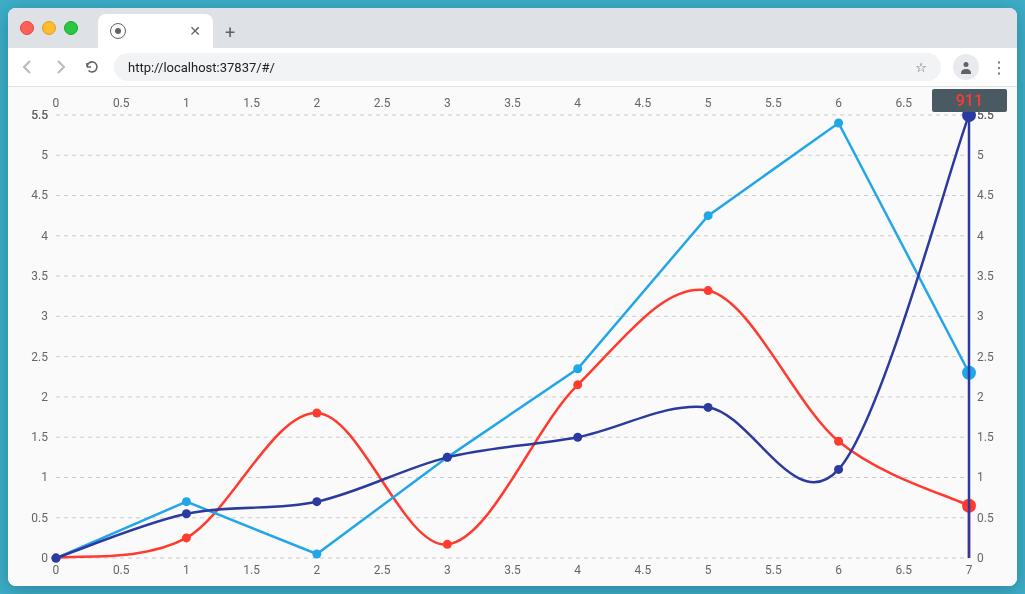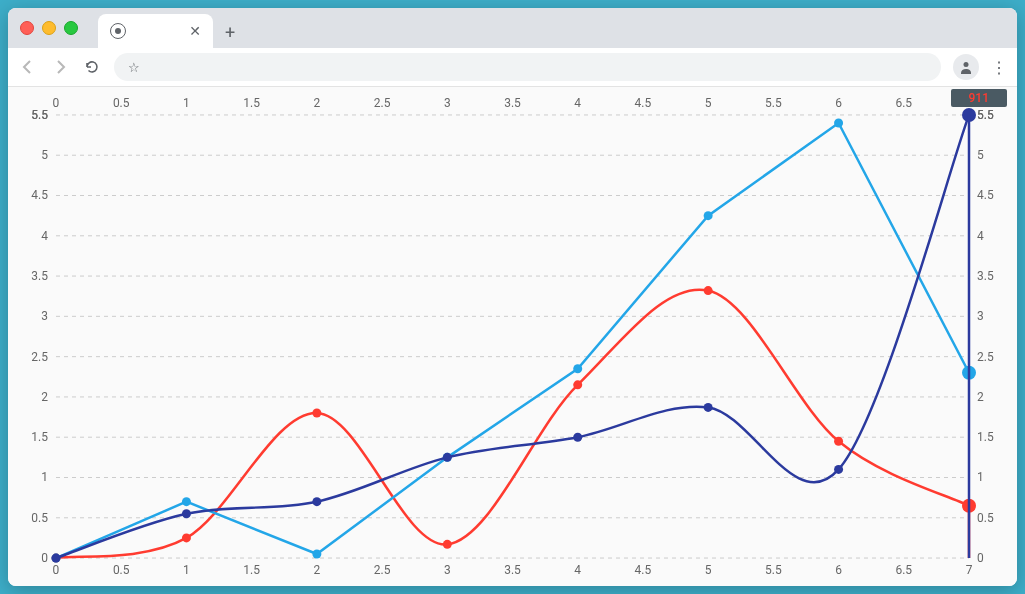--- a/index.html
+++ b/index.html
@@ -20,21 +20,21 @@
   .newtab{margin-left:12px;margin-bottom:6px;color:#5f6368;font-size:18px;line-height:1;}
   .toolbar{height:38px;background:#fff;border-bottom:1px solid #e3e3e3;display:flex;align-items:center;gap:12px;padding:0 10px;}
   .navbtn{color:#5f6368;width:20px;display:flex;align-items:center;justify-content:center;}
   .navbtn.dis{color:#b8b8b8;}
   .omnibox{flex:1;height:28px;background:#f1f3f4;border-radius:14px;display:flex;align-items:center;padding:0 14px;color:#202124;}
   .omnibox .url{flex:1;}
   .omnibox .star{color:#5f6368;}
   .avatar{width:26px;height:26px;border-radius:50%;background:#e8eaed;display:flex;align-items:center;justify-content:center;color:#5f6368;}
   .kebab{color:#5f6368;font-size:16px;}
   .content{flex:1;background:#fafafa;position:relative;}
-  .tooltip{position:absolute;background:#4a5a63;color:#ff3b30;font-weight:500;padding:2px 18px;border-radius:2px;font-size:12px;z-index:5;right:10px;top:2px;}
+  .tooltip{position:absolute;background:#4a5a63;color:#ff3b30;font-weight:500;padding:2px 24px;border-radius:2px;font-size:16px;z-index:5;right:10px;top:2px;}
   svg.chart{position:absolute;inset:0;width:100%;height:100%;}
   .grid line{stroke:#ccc;stroke-dasharray:4 4;}
   .axislbl{font-size:12px;fill:#666;}
   .pt{stroke:#fff;stroke-width:0;}
 </style>
 </head>
 <body>
 
 <div class="window">
   <div class="tabstrip">
@@ -60,20 +60,21 @@
       <svg width="16" height="16" viewBox="0 0 16 16">
           <path d="M6 2 L12 8 L6 14" fill="none" stroke="currentColor" stroke-width="2"></path>
         </svg>
     </div>
     <div class="navbtn">
       <svg width="16" height="16" viewBox="0 0 16 16">
           <path d="M3 8a5 5 0 1 1 1.5 3.5M3 8V4M3 8h4" fill="none" stroke="currentColor" stroke-width="1.6"></path>
         </svg>
     </div>
     <div class="omnibox">
+      <span class="url">http://localhost:37837/#/</span>
       <span class="star">☆</span>
     </div>
     <div class="avatar">
       <svg width="16" height="16" viewBox="0 0 16 16" fill="currentColor">
           <circle cx="8" cy="5.5" r="2.5"></circle>
           <path d="M3 14c0-2.8 2.2-4 5-4s5 1.2 5 4v1H3z"></path>
         </svg>
     </div>
     <div class="kebab">⋮</div>
   </div>

